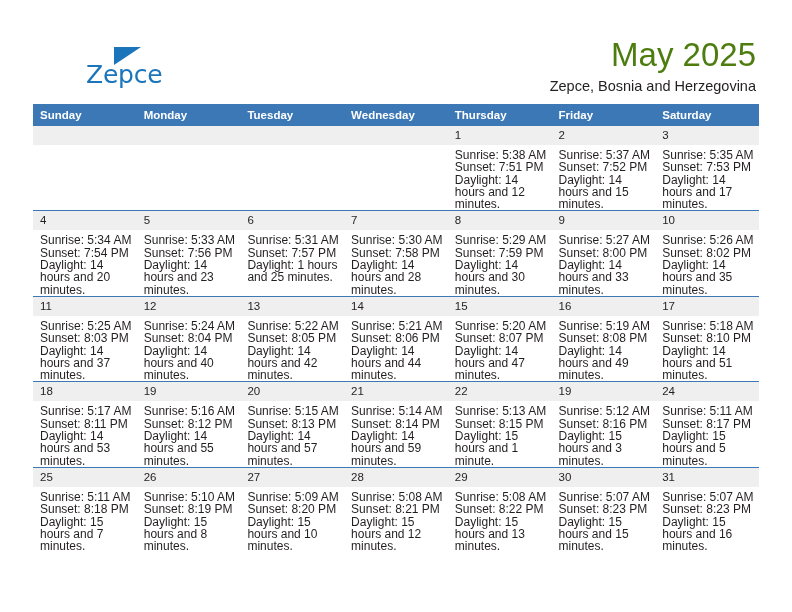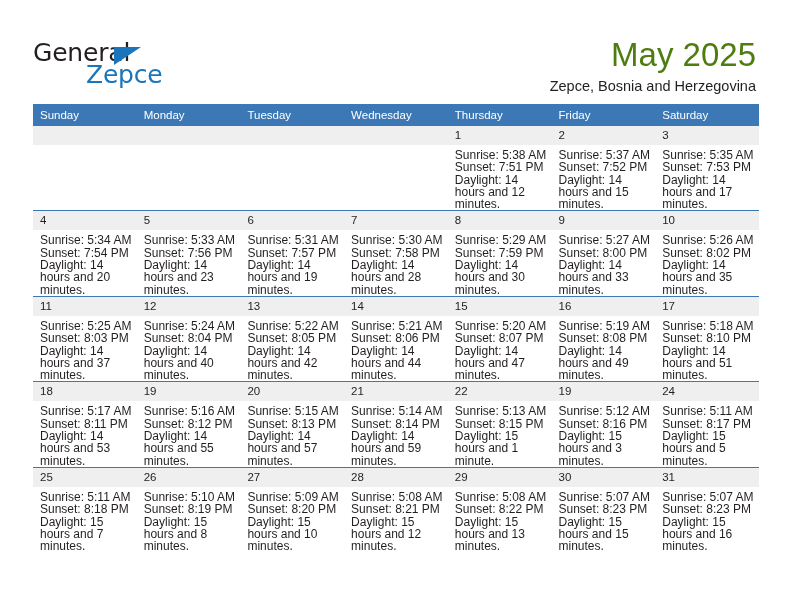--- a/index.html
+++ b/index.html
@@ -88,21 +88,21 @@
     left: 33px;
     top: 104px;
     width: 726px;
     border-collapse: collapse;
     table-layout: fixed;
   }
   .calendar th {
     background: #3b78b5;
     color: #ffffff;
     font-size: 11.5px;
-    font-weight: normal;
+    font-weight: bold;
     text-align: left;
     padding: 5px 0 5px 7px;
     height: 11px;
     border: none;
     margin-top: 15px;
   }
   .calendar td {
     width: 103.7px;
     height: 74px;
     vertical-align: top;
@@ -139,21 +139,20 @@
     white-space: normal;
   }
 </style>
 </head>
 <body>
 
 <div class="page">
 
   <div class="header">
     <div class="logo">
-      <span class="logo-general">General</span>
       <span class="logo-triangle"></span>
       <span class="logo-blue">Zepce</span>
     </div>
     <div class="title">May 2025</div>
     <div class="subtitle">Zepce, Bosnia and Herzegovina</div>
   </div>
 
   <table class="calendar">
     <thead>
       <tr>
@@ -220,21 +219,21 @@
               <span>Sunrise: 5:33 AM</span>
               <span>Sunset: 7:56 PM</span>
               <span class="daylight">Daylight: 14 hours and 23 minutes.</span>
             </div>
           </td>
           <td>
             <span class="daynum">6</span>
             <div class="details">
               <span>Sunrise: 5:31 AM</span>
               <span>Sunset: 7:57 PM</span>
-              <span class="daylight">Daylight: 14 hours and 19 minutes.</span>
+              <span class="daylight">Daylight: 1 hours and 25 minutes.</span>
             </div>
           </td>
           <td>
             <span class="daynum">7</span>
             <div class="details">
               <span>Sunrise: 5:30 AM</span>
               <span>Sunset: 7:58 PM</span>
               <span class="daylight">Daylight: 14 hours and 28 minutes.</span>
             </div>
           </td>

